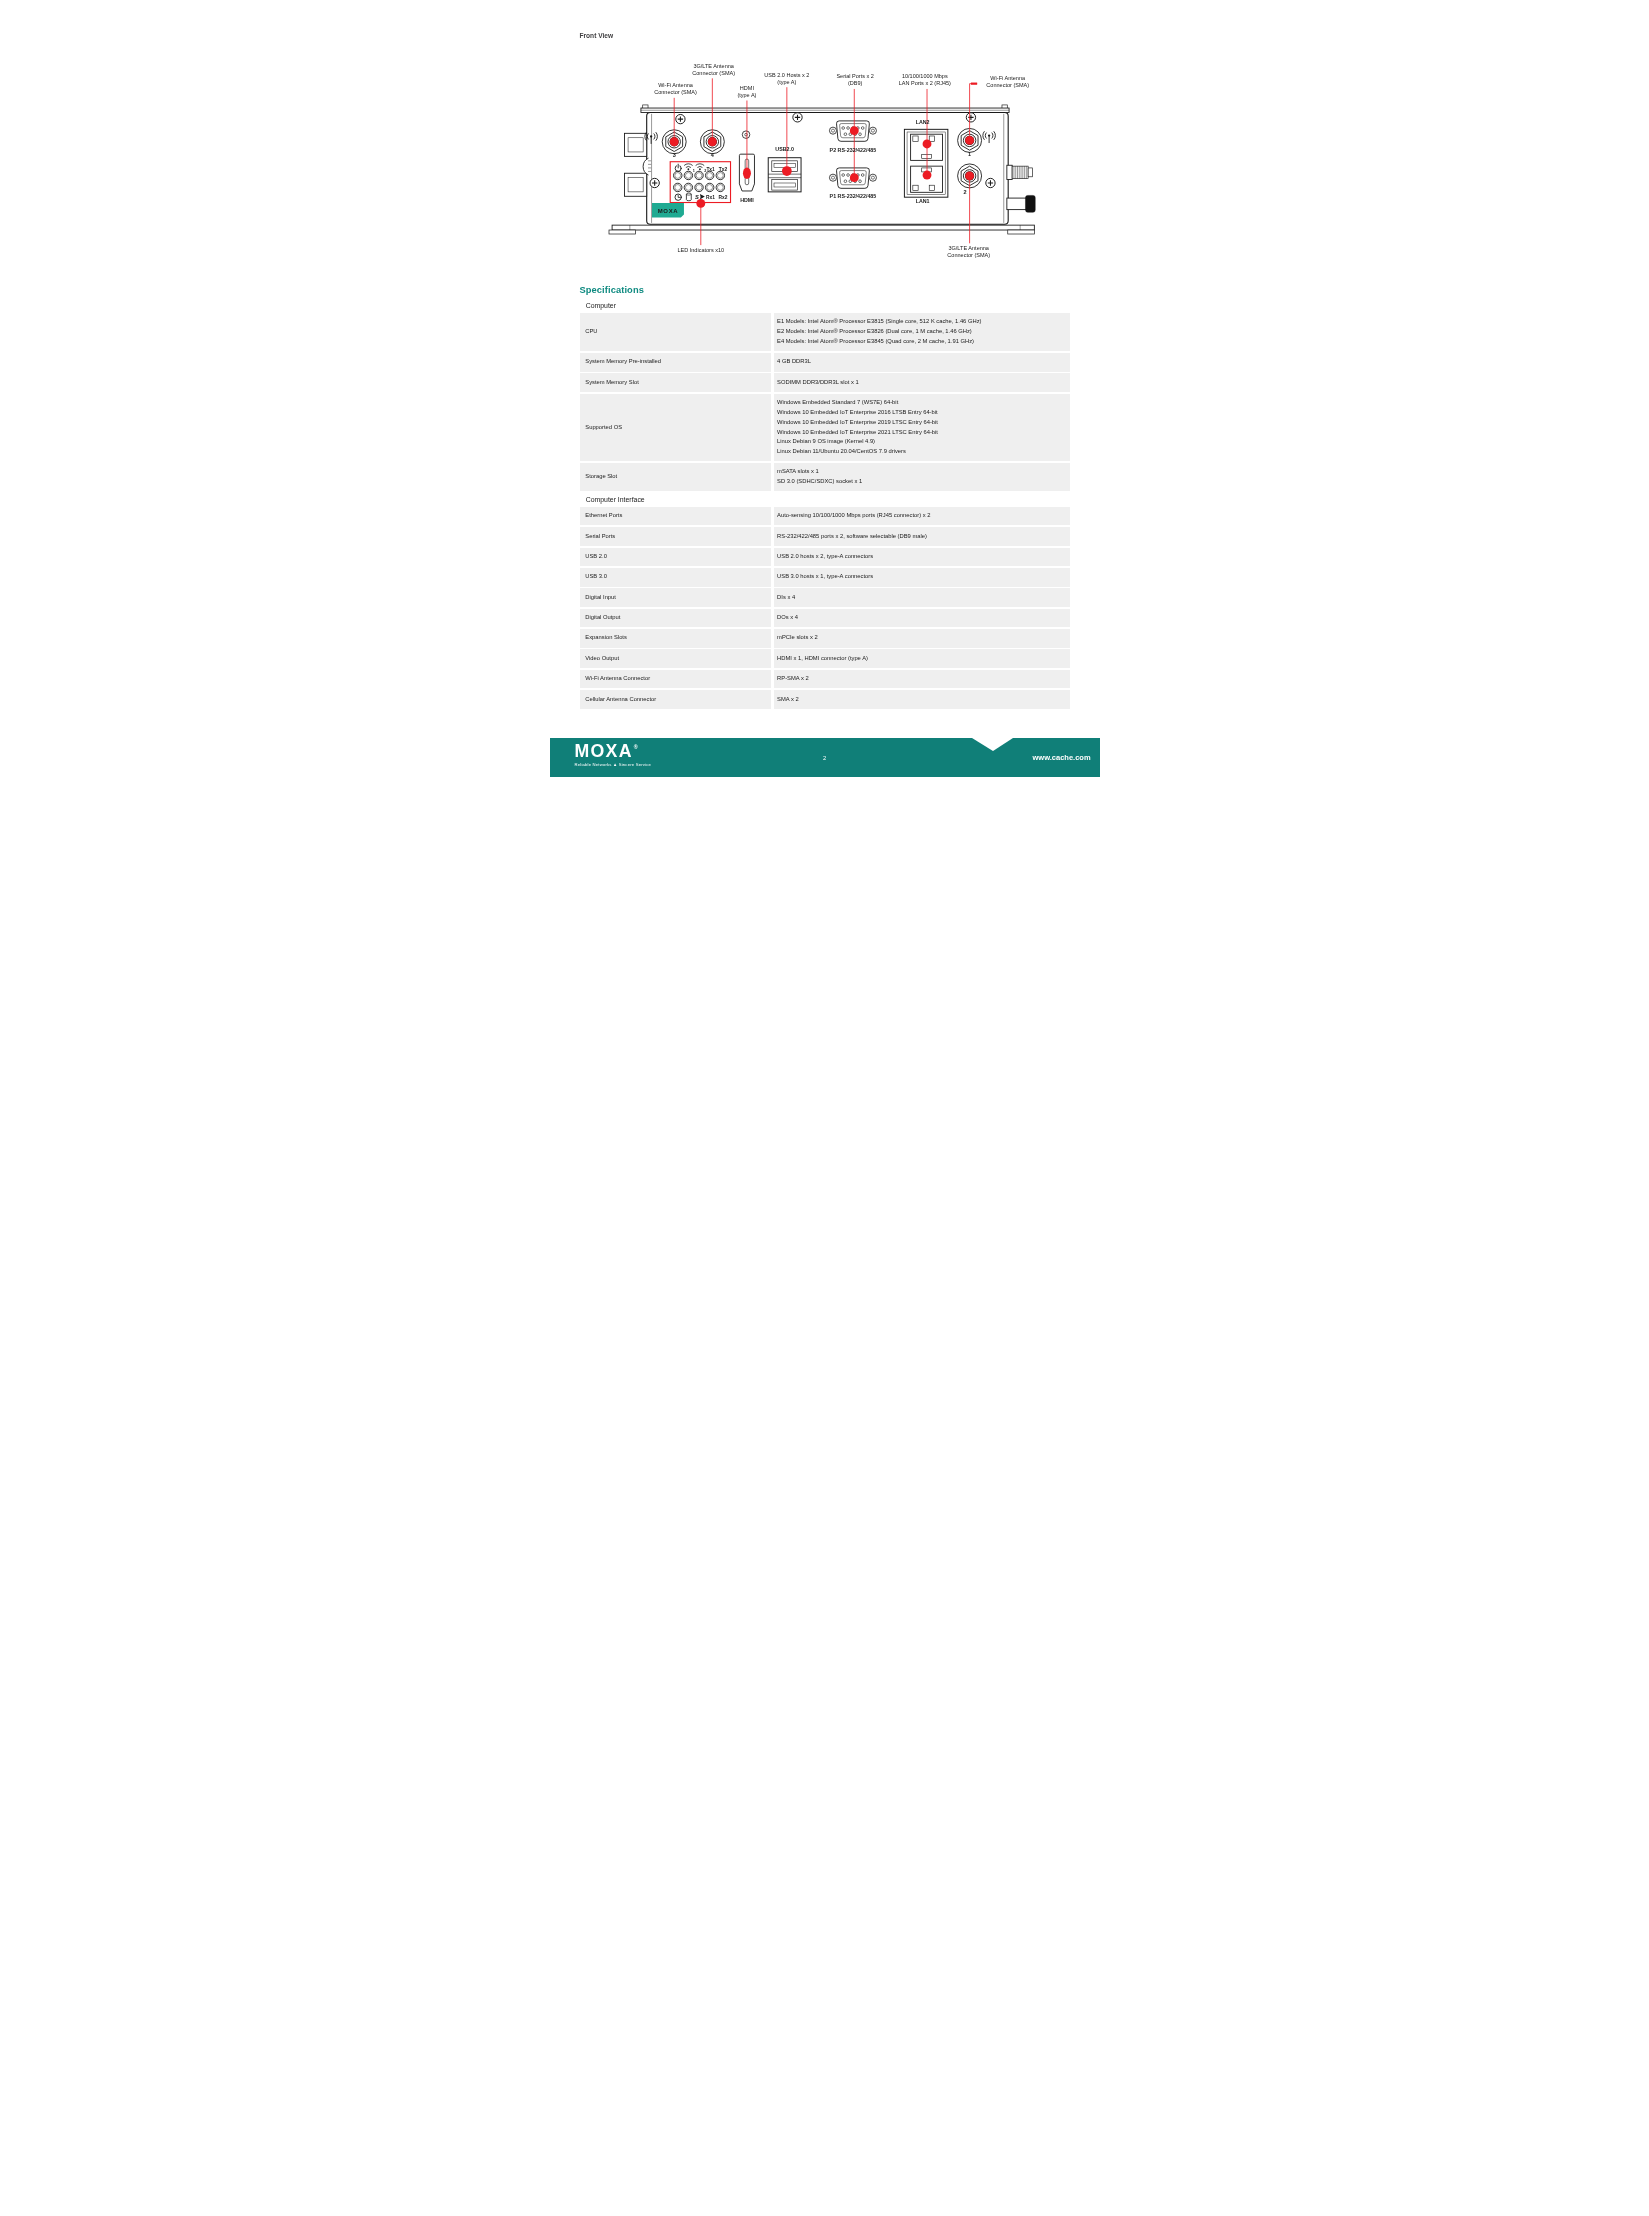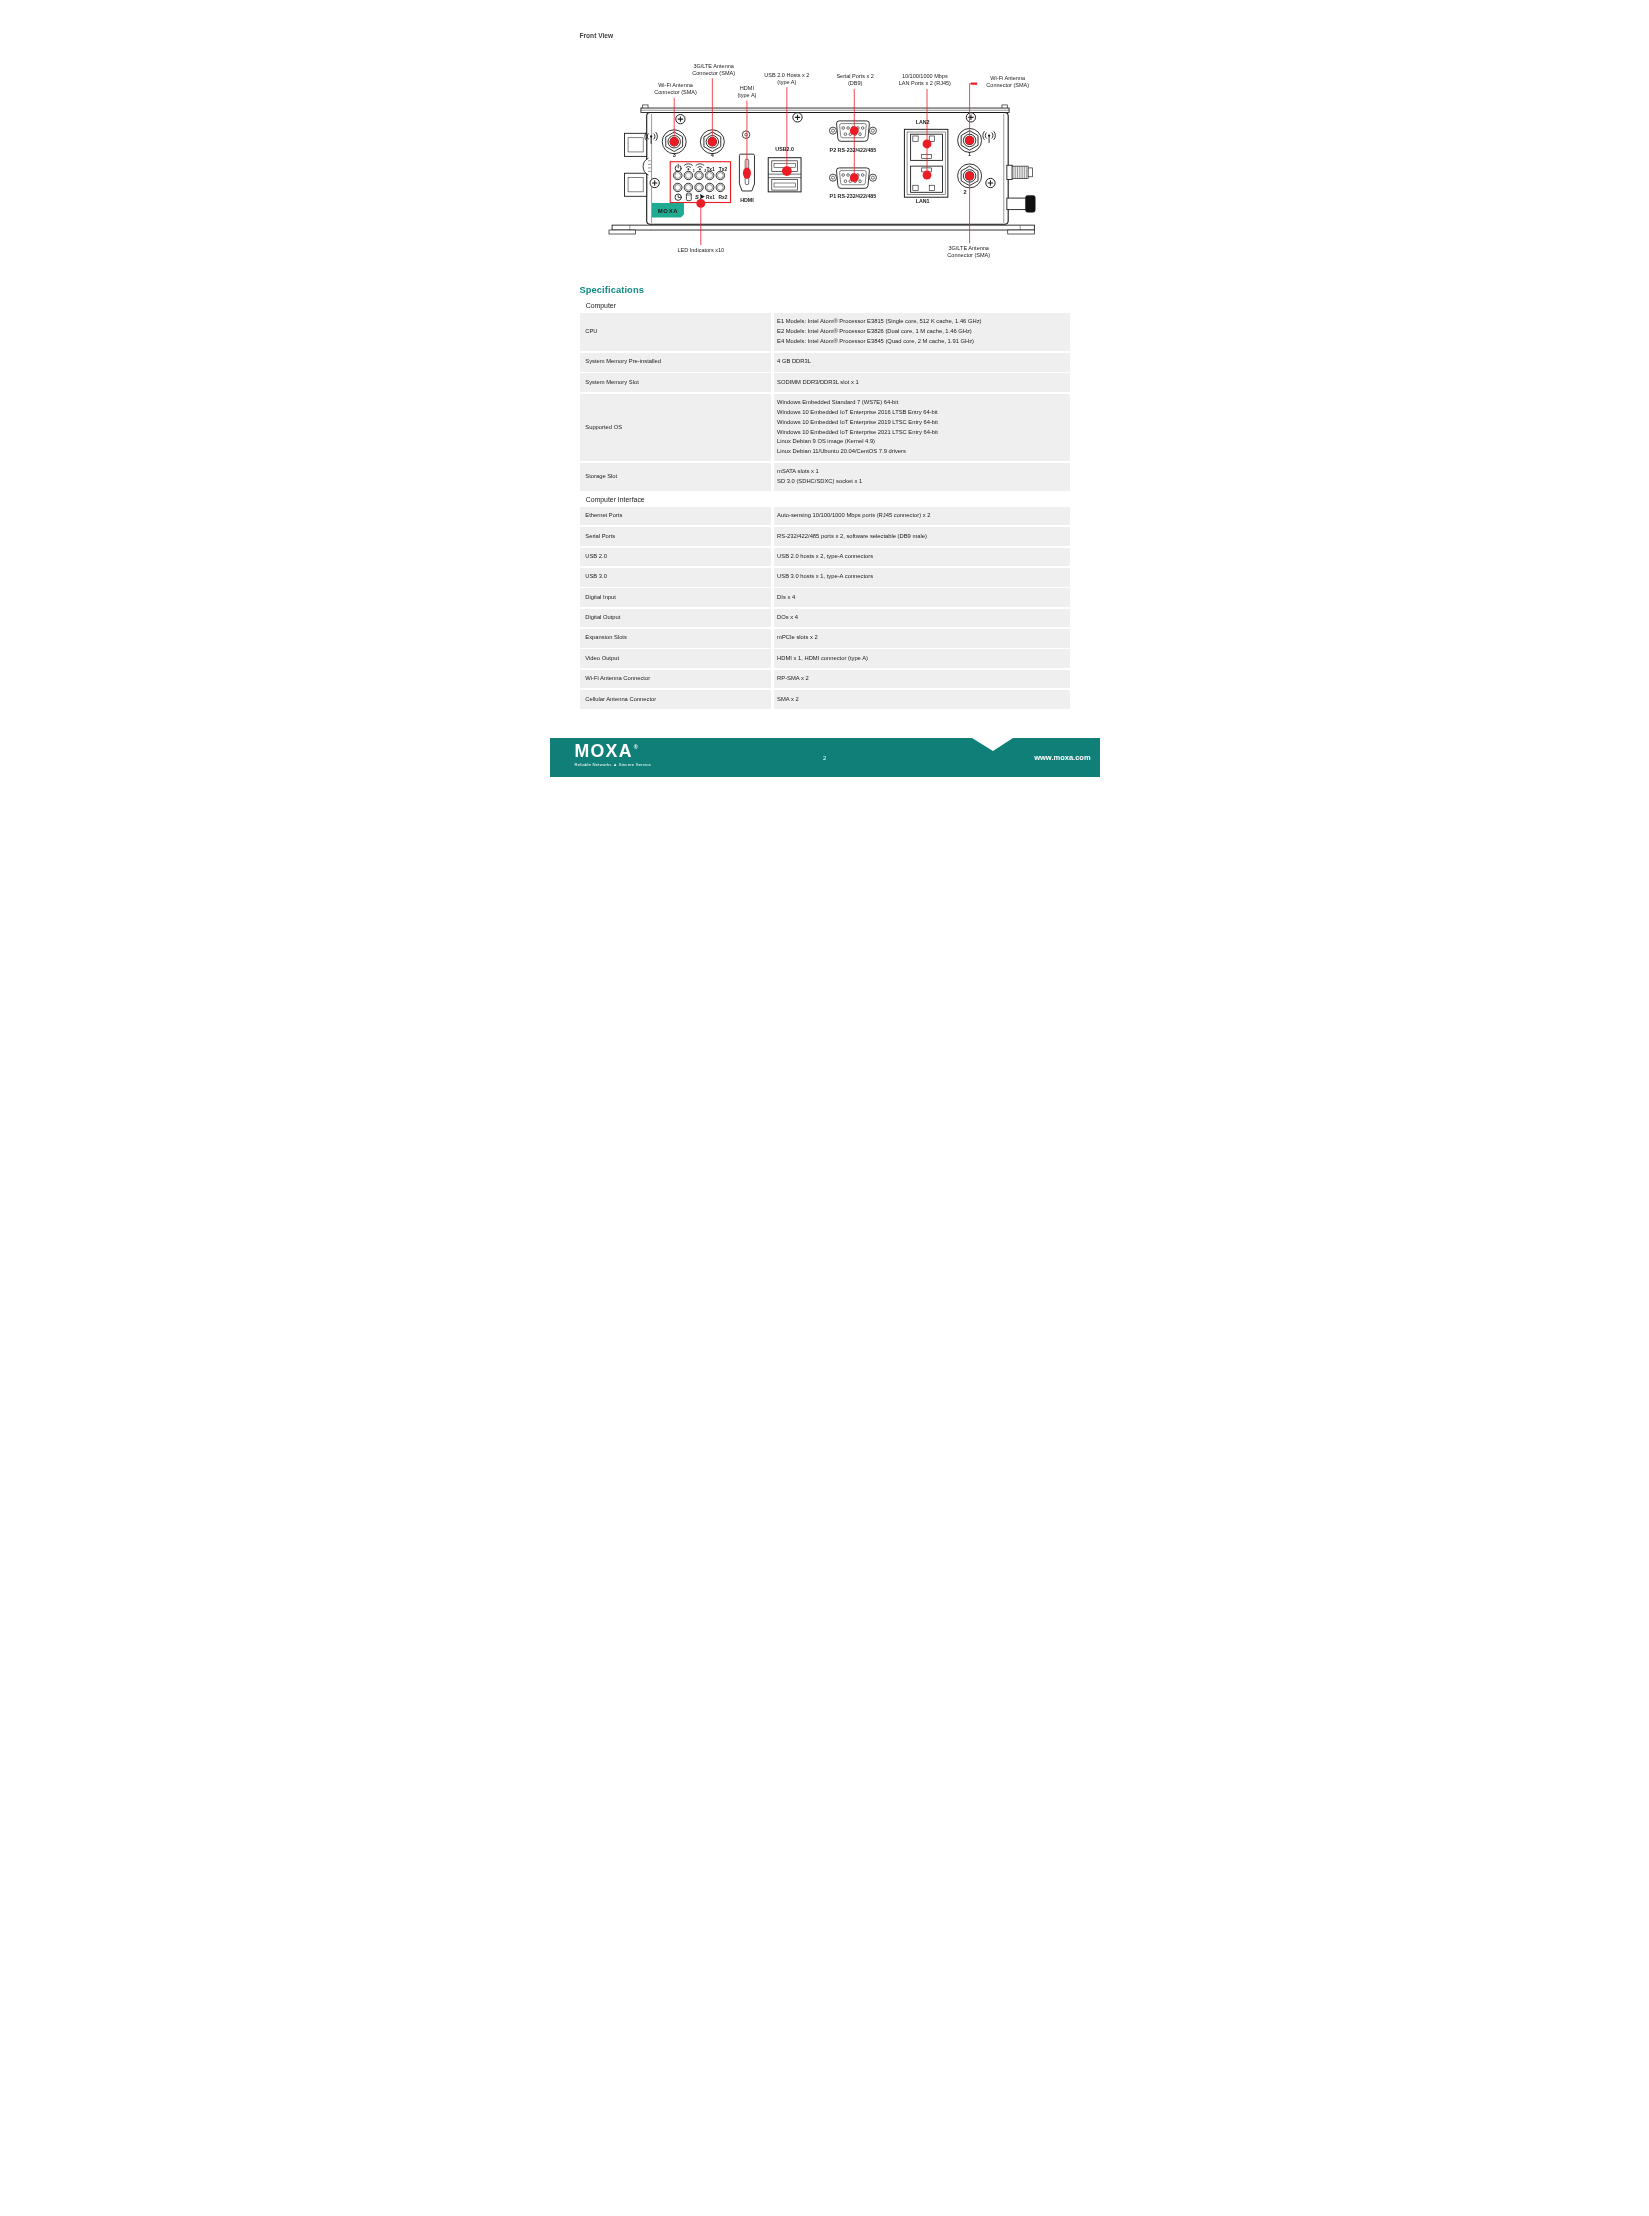--- a/index.html
+++ b/index.html
@@ -473,17 +473,17 @@
       </div>
   </div>
 
   <div class="footer">
     <div class="footer-notch"></div>
     <div class="brand">
       <span class="brand-word">MOXA</span><span class="brand-reg">®</span>
       <div class="brand-tagline">Reliable Networks ▲ Sincere Service</div>
     </div>
     <div class="page-num">2</div>
-    <a href="#" class="site">www.moxa.com</a>
+    <a href="#" class="site">www.cache.com</a>
   </div>
 
 </div>
 
 
 </body></html>

